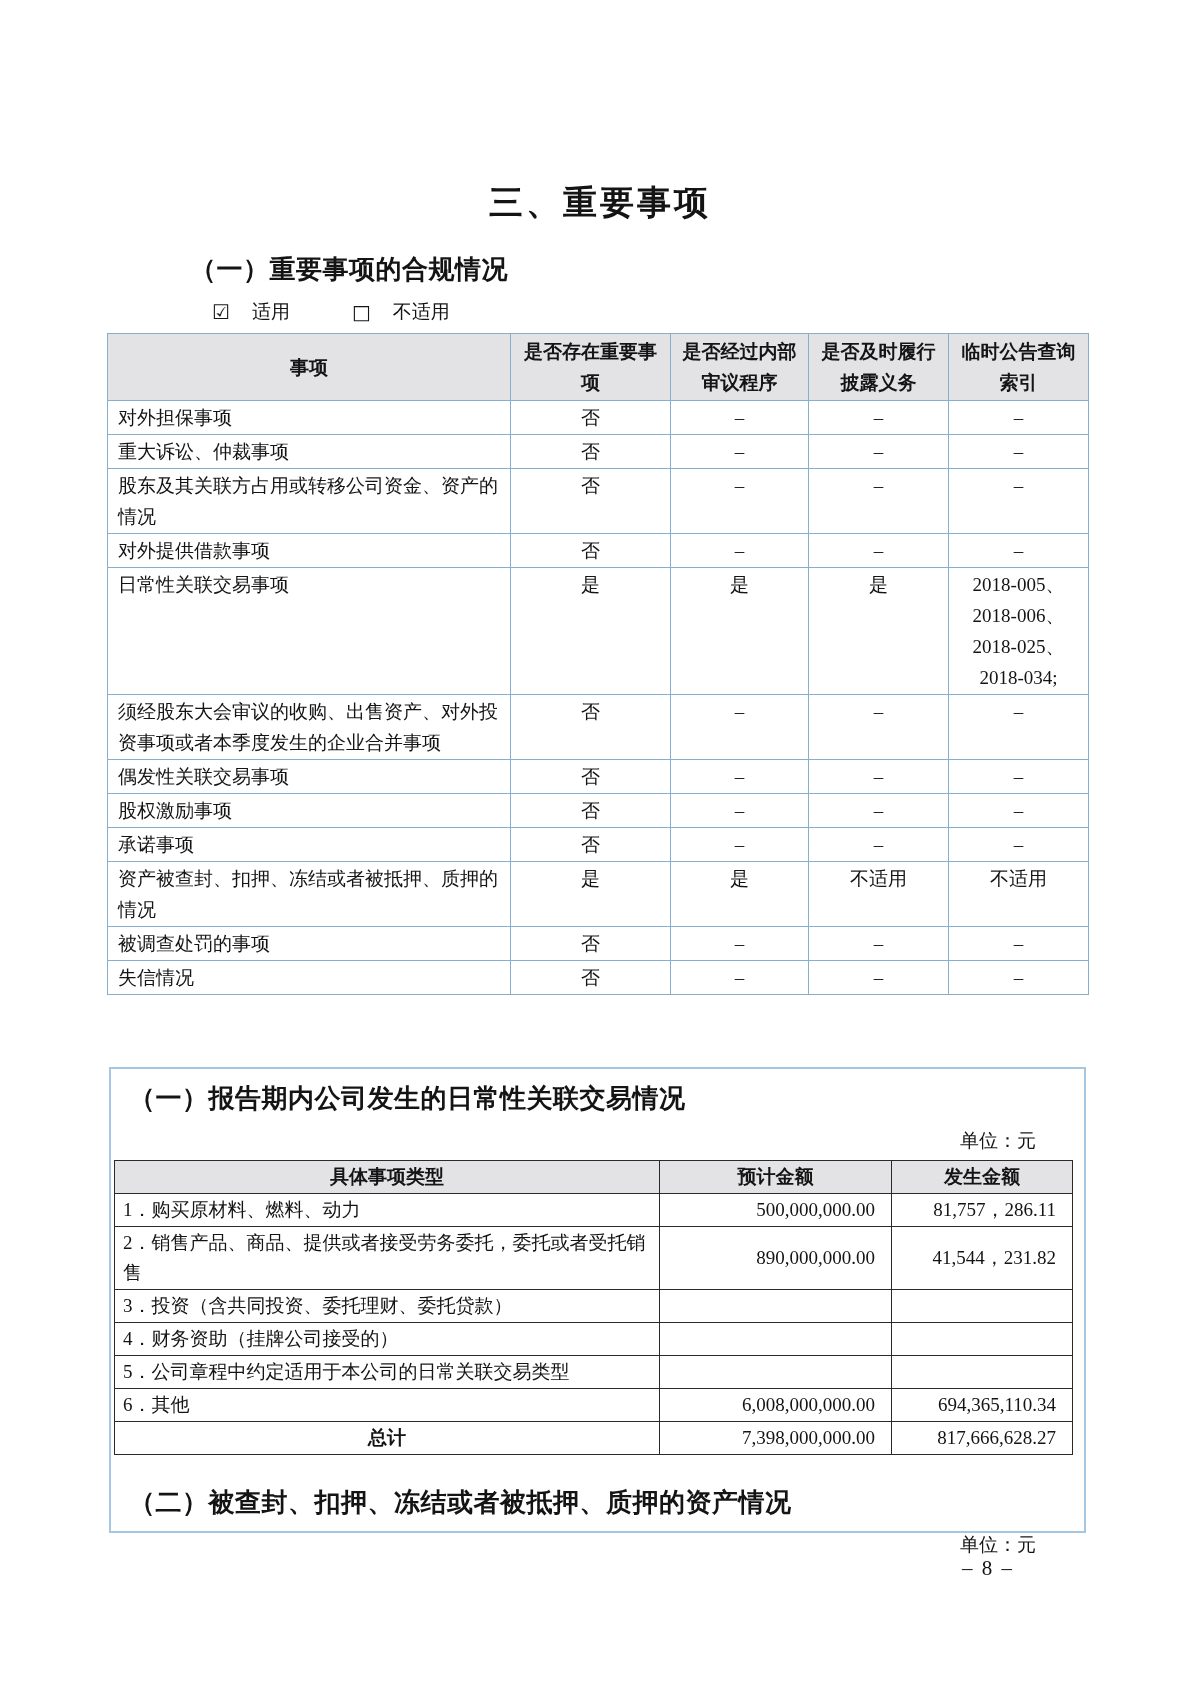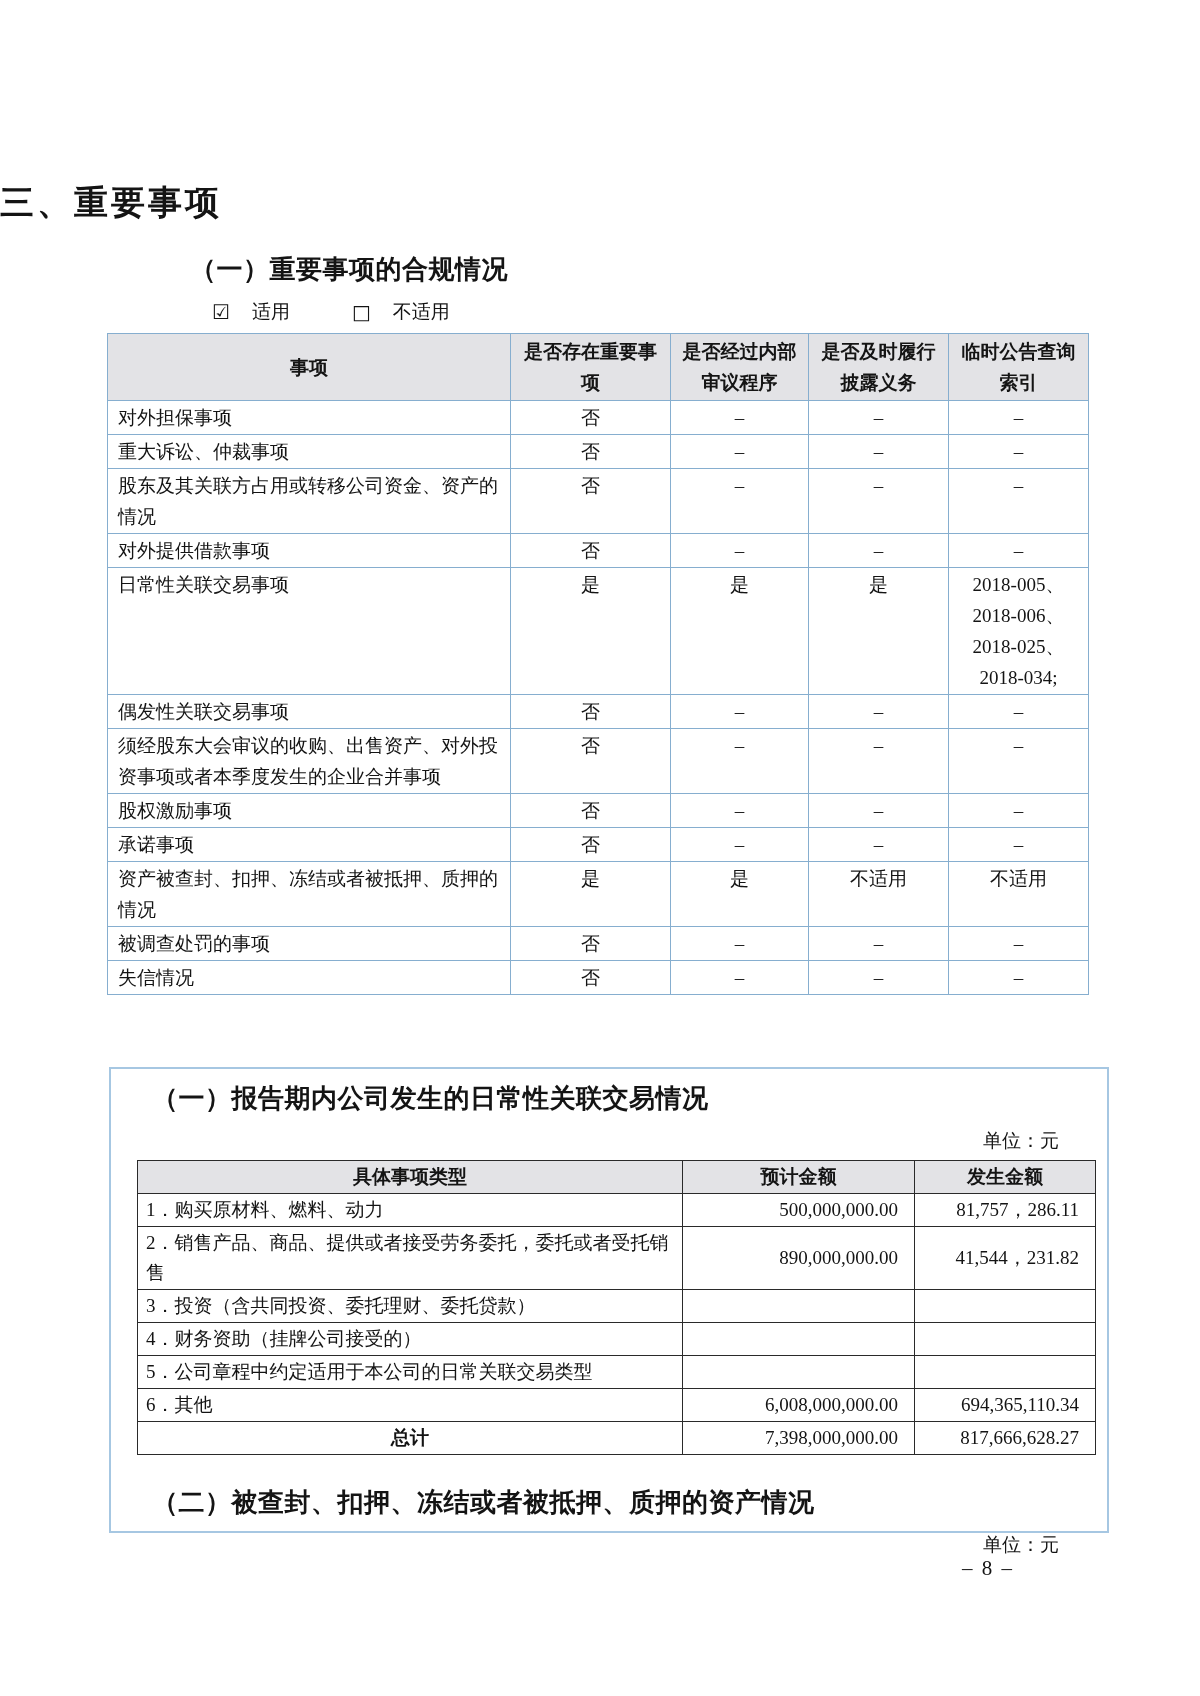--- a/index.html
+++ b/index.html
@@ -10,21 +10,21 @@
     background:#ffffff;
     font-family:"Liberation Serif", serif;
     color:#141414;
     overflow:hidden;
   }
 
   .doc-title {
     position:absolute;
     top:180px; left:0;
     width:1200px;
-    text-align:left;
+    text-align:center;
     font-family:"Liberation Sans", sans-serif;
     font-weight:bold;
     font-size:34px;
     letter-spacing:3px;
   }
 
   .sec-heading {
     font-family:"Liberation Sans", sans-serif;
     font-weight:bold;
     font-size:26px;
@@ -71,21 +71,20 @@
   }
   .t1 td.c-item { text-align:left; padding-left:10px; padding-right:8px; }
   .t1 td.c-idx  { white-space:pre-line; }
 
   
   .info-box {
     position:absolute; top:1067px; left:109px;
     width:973px; height:462px;
     border:2px solid #a6c7e2;
     background:#ffffff;
-    padding-left:23px;
   }
   .box-h1 { margin:12px 0 0 18px; }
   .box-h2 { margin:30px 0 10px 18px; }
   .unit-line {
     text-align:right;
     font-size:19px;
     margin:12px 48px 0 0;
   }
   .t2 {
     margin:6px 0 0 3px;
@@ -174,28 +173,28 @@
       <td class="c-item">日常性关联交易事项</td>
       <td>是</td>
       <td>是</td>
       <td>是</td>
       <td class="c-idx">2018-005、
 2018-006、
 2018-025、
 2018-034;</td>
     </tr>
     <tr>
+      <td class="c-item">须经股东大会审议的收购、出售资产、对外投资事项或者本季度发生的企业合并事项</td>
+      <td>否</td>
+      <td>–</td>
+      <td>–</td>
+      <td class="c-idx">–</td>
+    </tr>
+    <tr>
       <td class="c-item">偶发性关联交易事项</td>
-      <td>否</td>
-      <td>–</td>
-      <td>–</td>
-      <td class="c-idx">–</td>
-    </tr>
-    <tr>
-      <td class="c-item">须经股东大会审议的收购、出售资产、对外投资事项或者本季度发生的企业合并事项</td>
       <td>否</td>
       <td>–</td>
       <td>–</td>
       <td class="c-idx">–</td>
     </tr>
     <tr>
       <td class="c-item">股权激励事项</td>
       <td>否</td>
       <td>–</td>
       <td>–</td>

